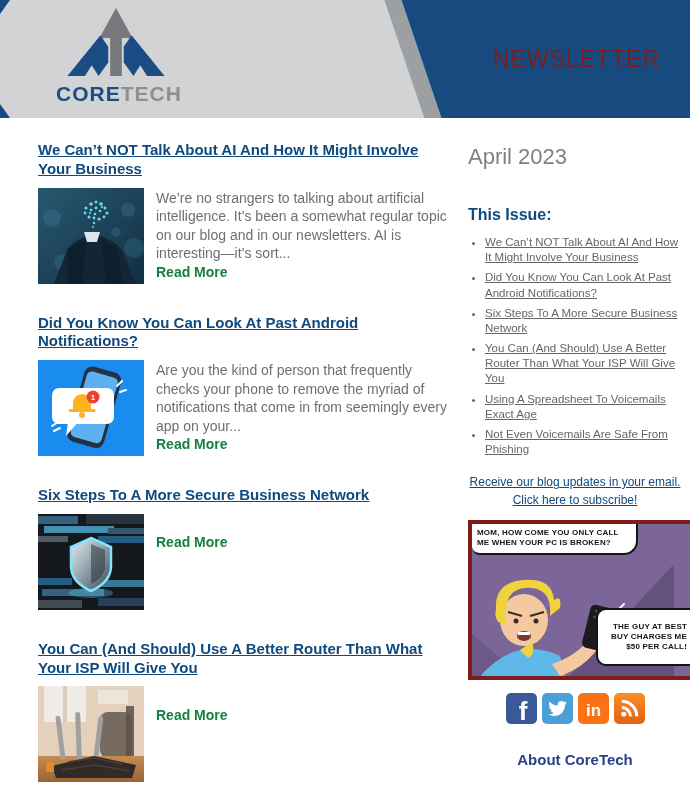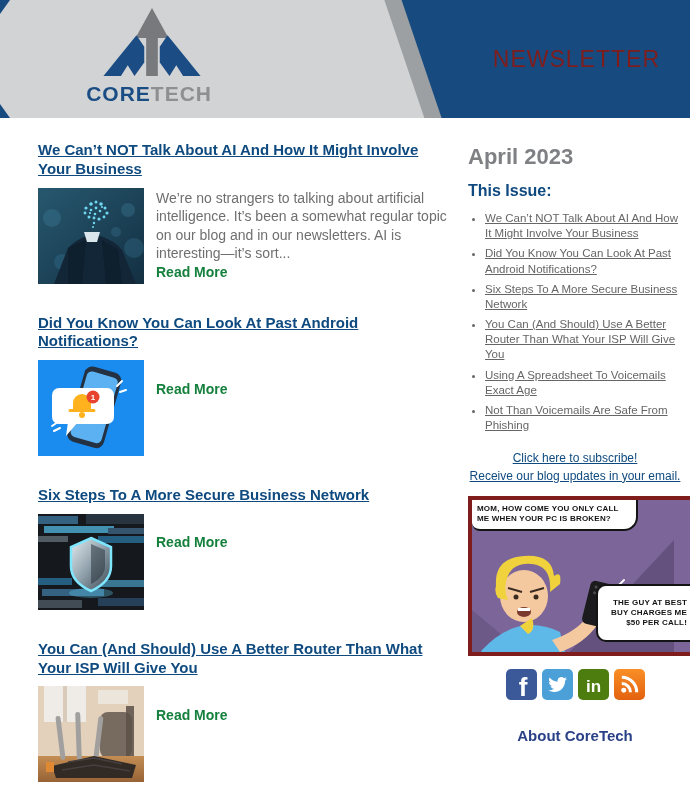--- a/index.html
+++ b/index.html
@@ -11,43 +11,43 @@
   .banner-stripe { position:absolute; inset:0; background:#9da0a3;
     clip-path:polygon(55.7% 0, 58.6% 0, 64.4% 100%, 61.5% 100%); }
   .banner-blue { position:absolute; inset:0; background:#174b80;
     clip-path:polygon(58.2% 0, 100% 0, 100% 100%, 64% 100%); }
   .edge-notch-top { position:absolute; left:0; top:0; width:0; height:0;
     border-top:14px solid #174b80; border-right:10px solid transparent; }
   .edge-notch-bottom { position:absolute; left:0; bottom:0; width:0; height:0;
     border-bottom:14px solid #174b80; border-right:10px solid transparent; }
   .newsletter-title { position:absolute; right:30px; top:46px; color:#7f1d1d;
     font-size:23px; font-weight:normal; letter-spacing:1px; }
-  .logo-block { position:absolute; left:56px; top:8px; width:156px; text-align:right; }
+  .logo-block { position:absolute; left:56px; top:8px; width:156px; text-align:left; }
   .brand { font-size:21px; font-weight:bold; letter-spacing:1px; margin-top:2px; }
   .brand-core { color:#1b4d85; }
   .brand-tech { color:#8d8f92; }
 
   
   .content { display:flex; padding:23px 8px 0 38px; }
   .main-col { width:409px; }
   .side-col { width:214px; margin-left:21px; }
 
   
   .article { margin-bottom:30px; }
   .article-title { display:inline; font-size:15px; line-height:1.25; font-weight:bold;
     color:#0e4a7f; text-decoration:underline; cursor:pointer; }
   .article-row { display:flex; margin-top:9px; }
   .article-img { width:106px; height:96px; flex:none; margin-right:12px; cursor:pointer; }
   .article-img svg { display:block; width:106px; height:96px; }
   .article-text { font-size:14px; color:#6f6f6f; line-height:1.33; padding-top:1px; }
   .read-more { font-weight:bold; color:#15803d; cursor:pointer; }
 
   
-  .month { font-size:22px; font-weight:bold; color:#7e8083; margin:3px 0 0; }
-  .side-heading { font-size:16px; font-weight:bold; color:#0e4a7f; margin:12px 0 11px; }
+  .month { font-size:22px; font-weight:normal; color:#7e8083; margin:3px 0 0; }
+  .side-heading { font-size:16px; font-weight:bold; color:#0e4a7f; margin:36px 0 11px; }
   .side-list { list-style:disc; padding-left:17px; }
   .side-list li { font-size:11.5px; color:#666666; line-height:1.32; margin-bottom:5px; }
   .side-link { text-decoration:underline; cursor:pointer; }
   .subscribe { margin-top:17px; text-align:center; font-size:12px; line-height:1.45; }
   .subscribe span { display:block; color:#0e4a7f; text-decoration:underline; cursor:pointer; }
 
   
   .comic { position:relative; width:226px; height:160px; margin:11px auto 0;
     border:4px solid #7f1d1d; background:#7c6699; overflow:hidden; }
   .comic svg { position:absolute; inset:0; }
@@ -56,21 +56,21 @@
   .bubble-1 { left:0; top:0; width:166px; border:2px solid #141414; border-left:none; border-top:none;
     border-radius:0 0 14px 8px; padding:4px 5px 5px 5px; }
   .bubble-2 { right:-2px; top:84px; width:96px; text-align:right; border:2px solid #141414;
     border-right:none; border-radius:10px 0 0 10px; padding:12px 5px; }
 
   
   .social-row { display:flex; justify-content:center; gap:5px; margin-top:13px; }
   .social-btn { width:31px; height:31px; border-radius:5px; display:flex;
     align-items:center; justify-content:center; cursor:pointer; }
   .fb { background:#3b5998; } .tw { background:#4ba0d8; }
-  .li { background:#4d7c0f; } .rss { background:linear-gradient(#f98f26,#e3610f); }
+  .li { background:#f97316; } .rss { background:linear-gradient(#f98f26,#e3610f); }
   .social-glyph { fill:#ffffff; font-weight:bold; font-family:"Liberation Sans",sans-serif; }
 
   
   .about-heading { margin:27px 0 13px; text-align:center; font-size:15px;
     font-weight:bold; color:#2b4187; }
 </style>
 </head>
 <body>
 
 <div class="page">
@@ -169,21 +169,21 @@
               </g>
               <rect x="14" y="28" width="62" height="36" rx="7" fill="#ffffff"></rect>
               <polygon points="30,62 40,62 28,76" fill="#ffffff"></polygon>
               <path d="M44,34 a9,9 0 0 1 9,9 v6 h3 a1.5,1.5 0 0 1 0,3 h-24 a1.5,1.5 0 0 1 0,-3 h3 v-6 a9,9 0 0 1 9,-9 z" fill="#ffb21d"></path>
               <circle cx="44" cy="55" r="3" fill="#ffb21d"></circle>
               <circle cx="55" cy="37" r="6.5" fill="#e8432e"></circle>
               <text x="55" y="40" font-size="8" font-weight="bold" fill="#ffffff" text-anchor="middle">1</text>
             </svg>
           </div>
           <div class="article-text">
-            <br>
+            <span>Are you the kind of person that frequently checks your phone to remove the myriad of notifications that come in from seemingly every app on your...</span><br>
             <span class="read-more">Read More</span>
           </div>
         </div>
       </div>
 
       <div class="article">
         <span class="article-title">Six Steps To A More Secure Business Network</span>
         <div class="article-row">
           <div class="article-img">
             <svg viewBox="0 0 106 96">
@@ -264,26 +264,26 @@
       <div class="side-heading">This Issue:</div>
       <ul class="side-list">
         <li><span class="side-link">We Can’t NOT Talk About AI And How It Might Involve Your Business</span></li>
         <li><span class="side-link">Did You Know You Can Look At Past Android Notifications?</span></li>
         <li><span class="side-link">Six Steps To A More Secure Business Network</span></li>
         <li><span class="side-link">You Can (And Should) Use A Better Router Than What Your ISP Will Give You</span></li>
       </ul>
 
       <ul class="side-list">
         <li><span class="side-link">Using A Spreadsheet To Voicemails Exact Age</span></li>
-        <li><span class="side-link">Not Than Voicemails Are Safe From Phishing</span></li>
+        <li><span class="side-link">Not Even Voicemails Are Safe From Phishing</span></li>
       </ul>
 
       <div class="subscribe">
+        <span>Receive our blog updates in your email.</span>
         <span>Click here to subscribe!</span>
-        <span>Receive our blog updates in your email.</span>
       </div>
 
       <div class="comic">
         <svg viewBox="0 0 202 160" width="202" height="160">
           <rect width="202" height="160" fill="#7c6699"></rect>
           <polygon points="202,40 202,160 90,160" fill="#64517e"></polygon>
           <polygon points="0,110 60,160 0,160" fill="#6d5988"></polygon>
           <path d="M10,150 Q45,112 88,132 L95,160 L5,160 Z" fill="#5fb9e8"></path>
           <ellipse cx="52" cy="96" rx="24" ry="26" fill="#f5c9a0"></ellipse>
           <path d="M24,86 Q22,58 52,56 Q80,54 82,76 Q90,70 88,84 L78,92 Q80,66 60,64 Q38,62 34,82 Q32,92 36,100 L26,98 Q22,92 24,86 Z" fill="#f0d23c"></path>

